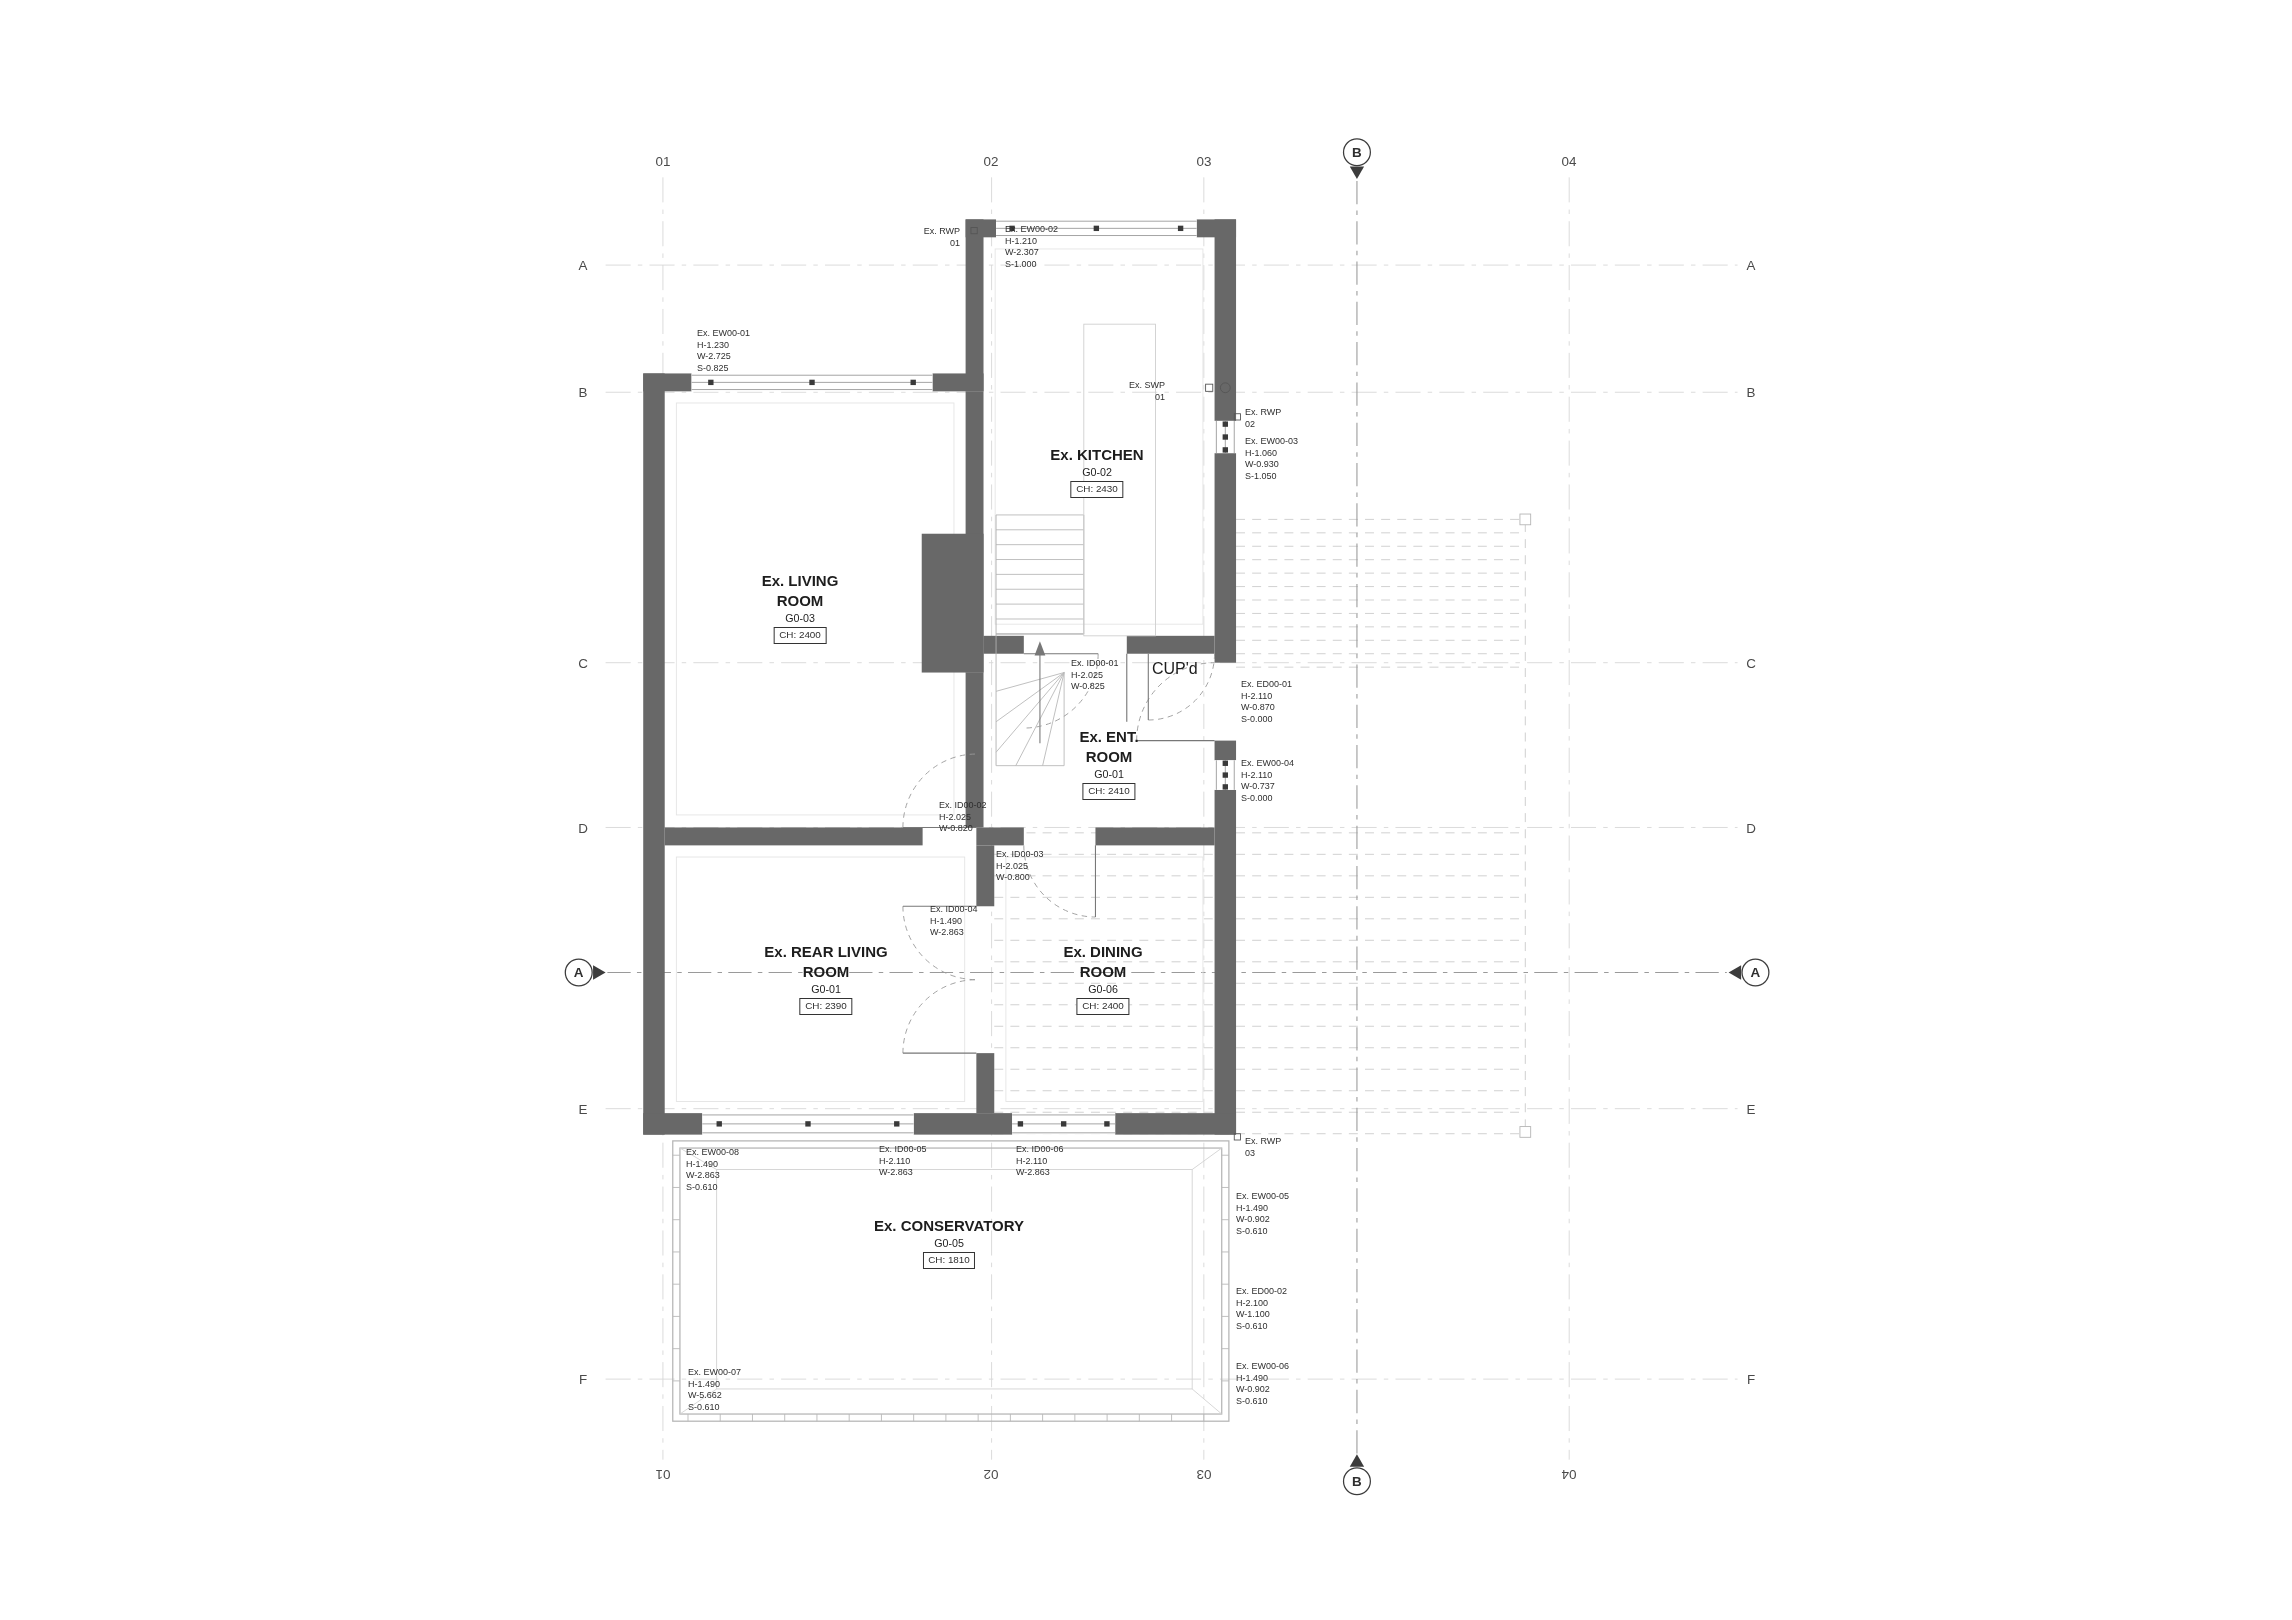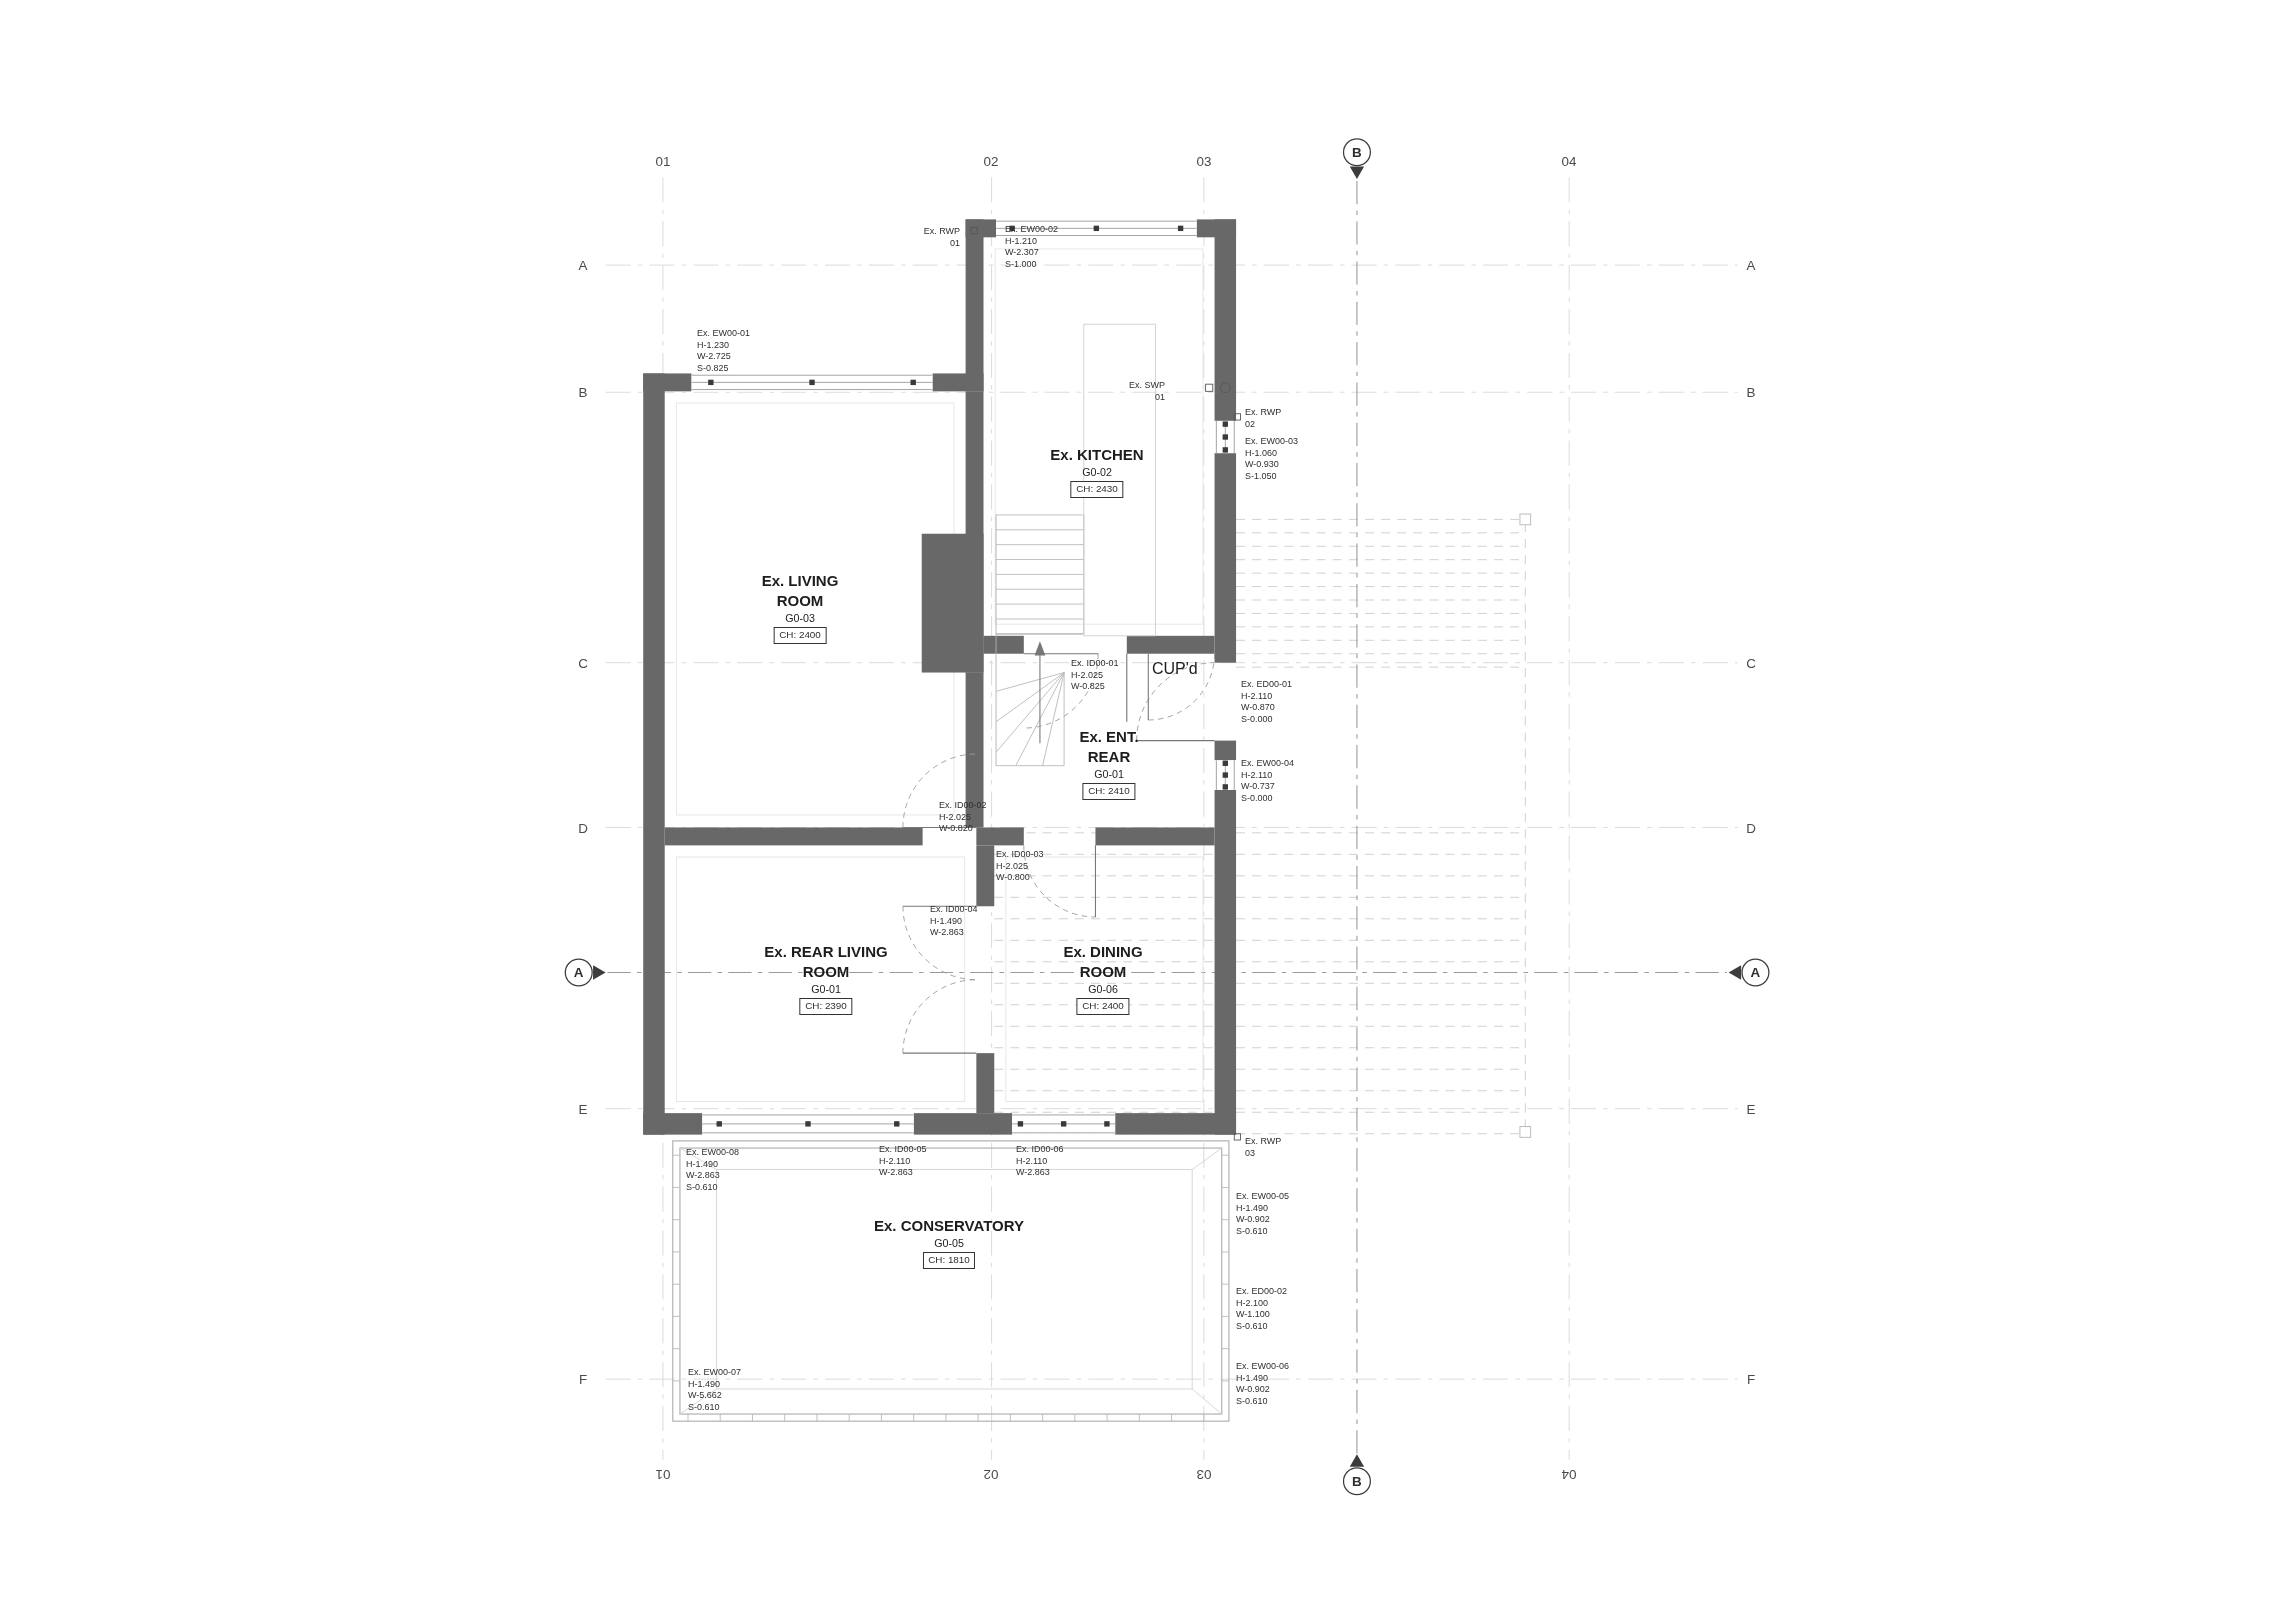--- a/index.html
+++ b/index.html
@@ -327,21 +327,21 @@
   <div><span class="ch">CH: 2430</span></div>
 </div>
 <div class="room" style="left:800px;top:571px">
   <div class="nm">Ex. LIVING
 ROOM</div>
   <div class="rid">G0-03</div>
   <div><span class="ch">CH: 2400</span></div>
 </div>
 <div class="room" style="left:1109px;top:727px">
   <div class="nm">Ex. ENT.
-REAR</div>
+ROOM</div>
   <div class="rid">G0-01</div>
   <div><span class="ch">CH: 2410</span></div>
 </div>
 <div class="room" style="left:826px;top:942px">
   <div class="nm">Ex. REAR LIVING
 ROOM</div>
   <div class="rid">G0-01</div>
   <div><span class="ch">CH: 2390</span></div>
 </div>
 <div class="room" style="left:1103px;top:942px">

